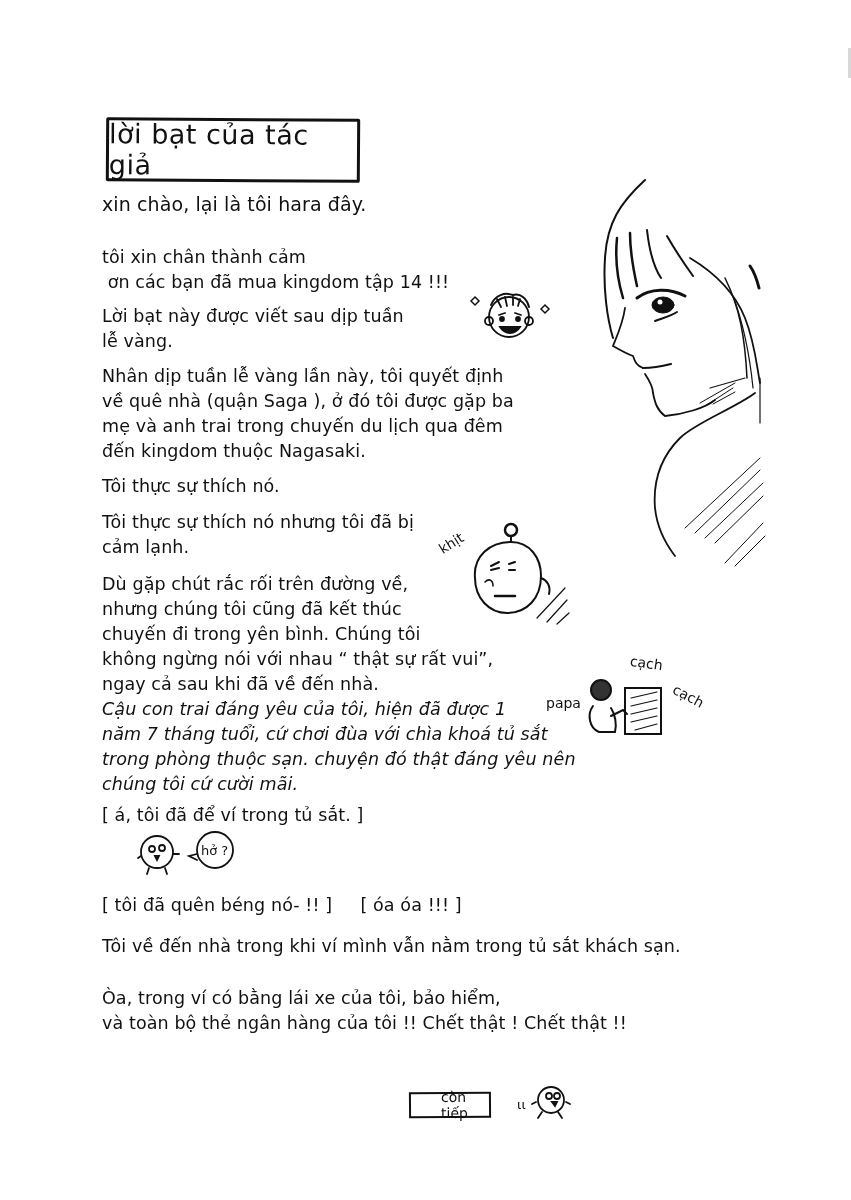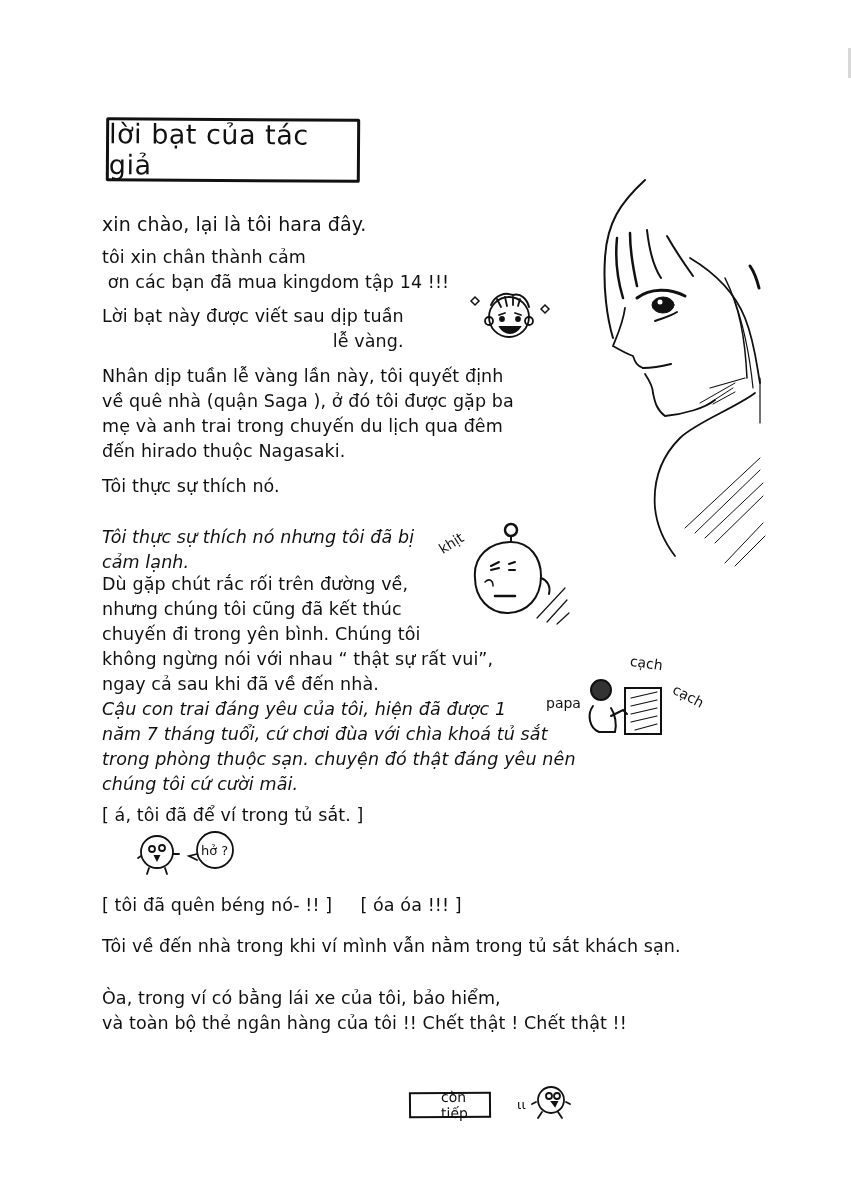--- a/index.html
+++ b/index.html
@@ -20,31 +20,31 @@
 </head>
 <body>
 
 <div class="page">
   <div class="edge-mark"></div>
 
   <div class="title-box">
     <span>lời bạt của tác giả</span>
   </div>
 
-  <div class="para" style="top:212px;font-size:19px;"><span>xin chào, lại là tôi hara đây.</span></div>
+  <div class="para" style="top:192px;font-size:19px;"><span>xin chào, lại là tôi hara đây.</span></div>
 
   <div class="para" style="top:245px;"><span>tôi xin chân thành cảm</span><br><span> ơn các bạn đã mua kingdom tập 14 !!!</span></div>
 
-  <div class="para" style="top:304px;text-align:right;"><span>Lời bạt này được viết sau dịp tuần</span><br><span>lễ vàng.</span></div>
+  <div class="para" style="top:304px;"><span>Lời bạt này được viết sau dịp tuần</span><br><span>lễ vàng.</span></div>
 
-  <div class="para" style="top:364px;"><span>Nhân dịp tuần lễ vàng lần này, tôi quyết định</span><br><span>về quê nhà (quận Saga ), ở đó tôi được gặp ba</span><br><span>mẹ và anh trai trong chuyến du lịch qua đêm</span><br><span>đến hirado thuộc Nagasaki.</span></div>
+  <div class="para" style="top:364px;"><span>Nhân dịp tuần lễ vàng lần này, tôi quyết định</span><br><span>về quê nhà (quận Saga ), ở đó tôi được gặp ba</span><br><span>mẹ và anh trai trong chuyến du lịch qua đêm</span><br><span>đến kingdom thuộc Nagasaki.</span></div>
 
   <div class="para" style="top:474px;"><span>Tôi thực sự thích nó.</span></div>
 
-  <div class="para" style="top:525px;font-style:italic;"><span>Tôi thực sự thích nó nhưng tôi đã bị</span><br><span>cảm lạnh.</span></div>
+  <div class="para" style="top:510px;"><span>Tôi thực sự thích nó nhưng tôi đã bị</span><br><span>cảm lạnh.</span></div>
 
   <div class="para" style="top:572px;"><span>Dù gặp chút rắc rối trên đường về,</span><br><span>nhưng chúng tôi cũng đã kết thúc</span><br><span>chuyến đi trong yên bình. Chúng tôi</span><br><span>không ngừng nói với nhau “ thật sự rất vui”,</span><br><span>ngay cả sau khi đã về đến nhà.</span></div>
 
   <div class="para" style="top:697px;font-style:italic;"><span>Cậu con trai đáng yêu của tôi, hiện đã được 1</span><br><span>năm 7 tháng tuổi, cứ chơi đùa với chìa khoá tủ sắt</span><br><span>trong phòng thuộc sạn. chuyện đó thật đáng yêu nên</span><br><span>chúng tôi cứ cười mãi.</span></div>
 
   <div class="para" style="top:803px;"><span>[ á, tôi đã để ví trong tủ sắt. ]</span></div>
 
   <div class="para" style="top:893px;"><span>[ tôi đã quên béng nó- !! ]     [ óa óa !!! ]</span></div>
 
   <div class="para" style="top:934px;"><span>Tôi về đến nhà trong khi ví mình vẫn nằm trong tủ sắt khách sạn.</span></div>

